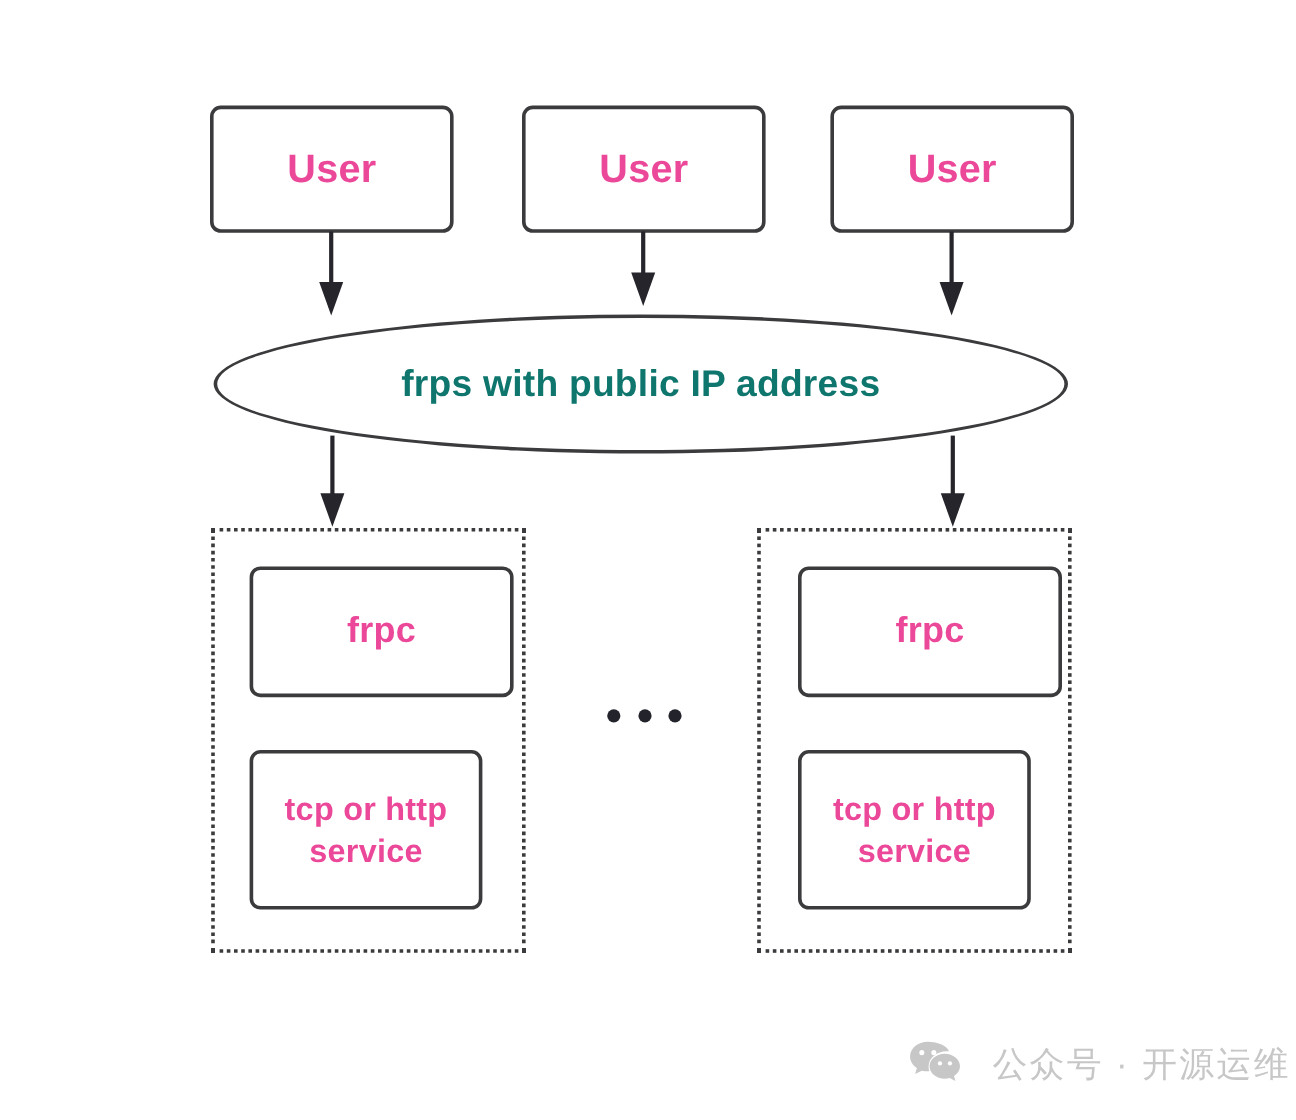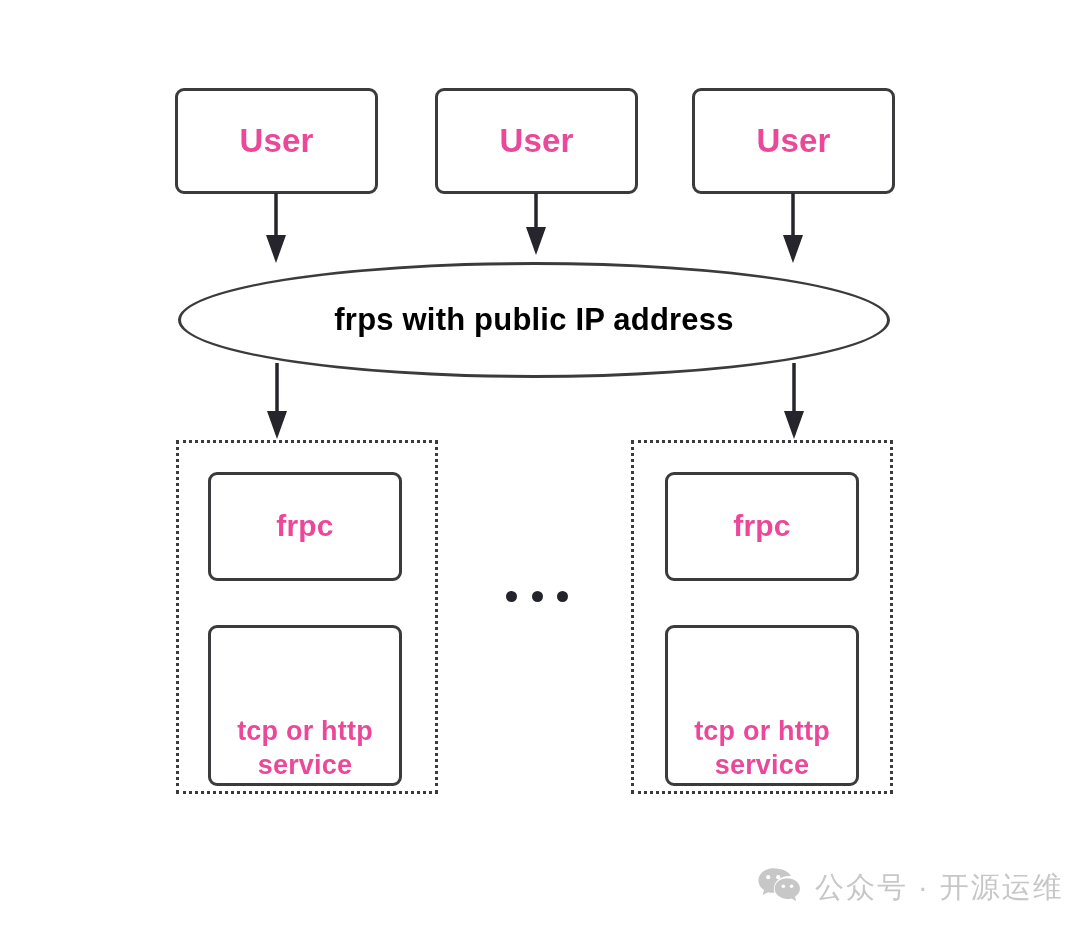--- a/index.html
+++ b/index.html
@@ -52,46 +52,45 @@
     background: #ffffff;
     border: 3px solid #3b3b3d;
     border-radius: 50%;
     display: flex;
     align-items: center;
     justify-content: center;
   }
   .server-ellipse .label {
     font-size: 31px;
     font-weight: bold;
-    color: #000000;
+    color: #0f766e;
     letter-spacing: 0.2px;
   }
 
   .group-box {
     position: absolute;
     box-sizing: border-box;
     border: 3px dotted #3b3b3d;
     background: transparent;
   }
   #group-left  { left: 176px; top: 440px; width: 262px; height: 354px; }
   #group-right { left: 631px; top: 440px; width: 262px; height: 354px; }
 
   .frpc-box {
-    width: 194px;
+    width: 220px;
     height: 109px;
     font-size: 30px;
   }
   #frpc-box-left  { left: 208px; top: 472px; }
   #frpc-box-right { left: 665px; top: 472px; }
 
   .service-box {
     width: 194px;
-    height: 161px;
+    height: 133px;
     font-size: 27px;
-    align-items: flex-end;
   }
   #service-box-left  { left: 208px; top: 625px; }
   #service-box-right { left: 665px; top: 625px; }
 
   .service-box span { display: block; width: 100%; }
 
   .arrow {
     position: absolute;
   }
   .arrow svg { display: block; overflow: visible; }
@@ -113,21 +112,21 @@
     border-radius: 50%;
     background: #23232b;
   }
 
   .watermark {
     position: absolute;
     left: 757px;
     top: 866px;
     display: flex;
     align-items: center;
-    gap: 14px;
+    gap: 26px;
     color: #c7c7c7;
     font-size: 29px;
     letter-spacing: 2px;
     white-space: nowrap;
   }
   .watermark .wechat-icon { display: block; }
 </style>
 </head>
 <body>
 

